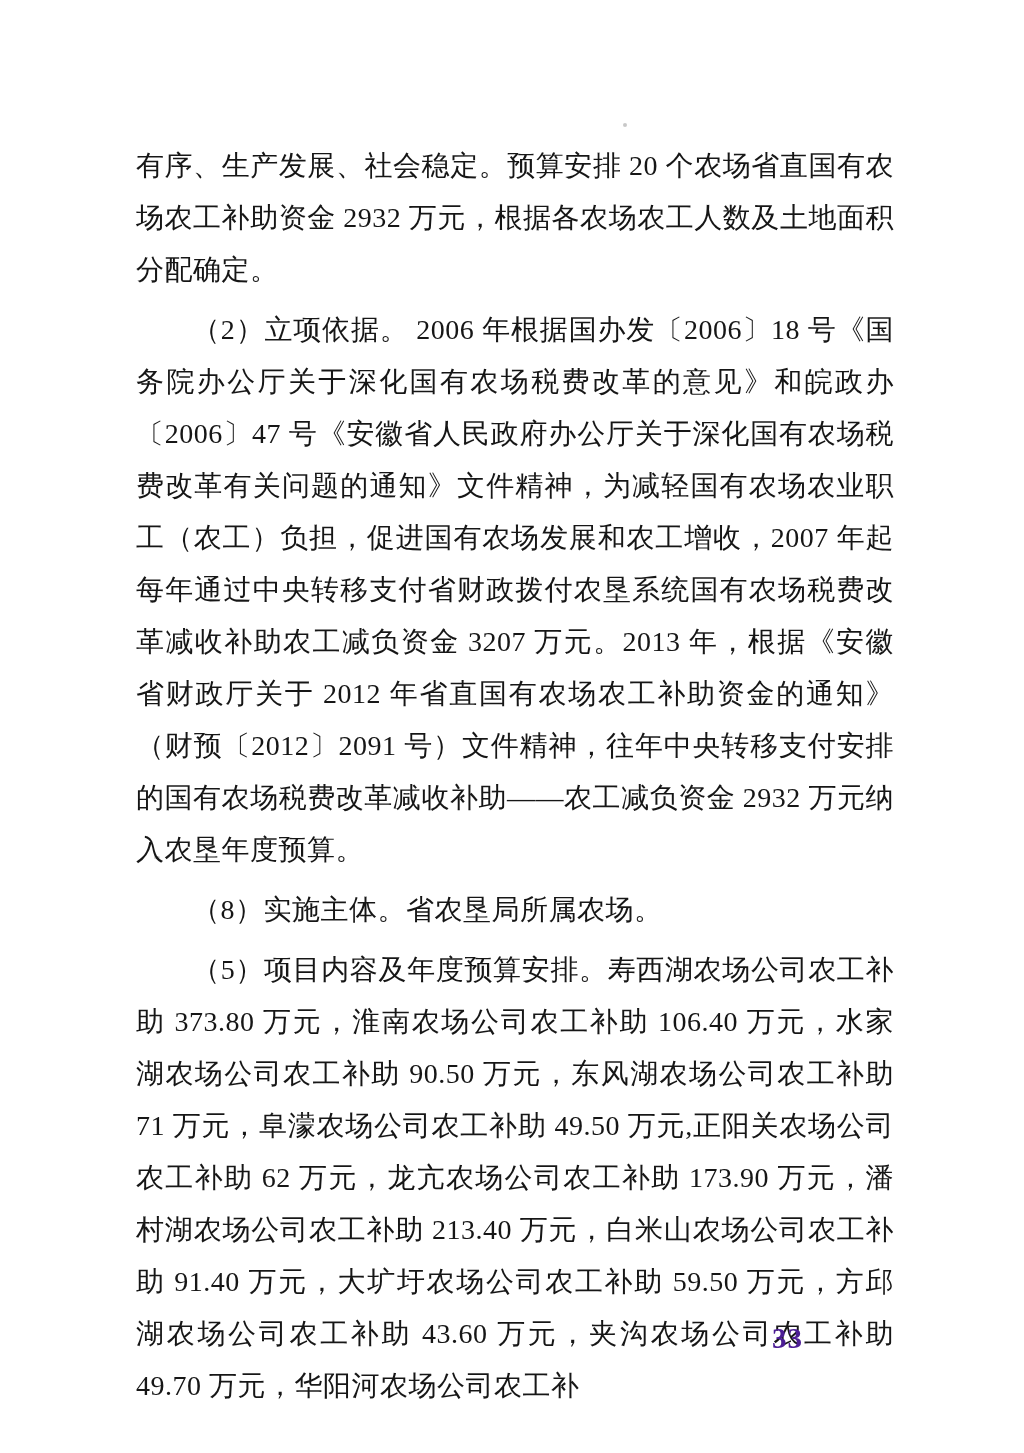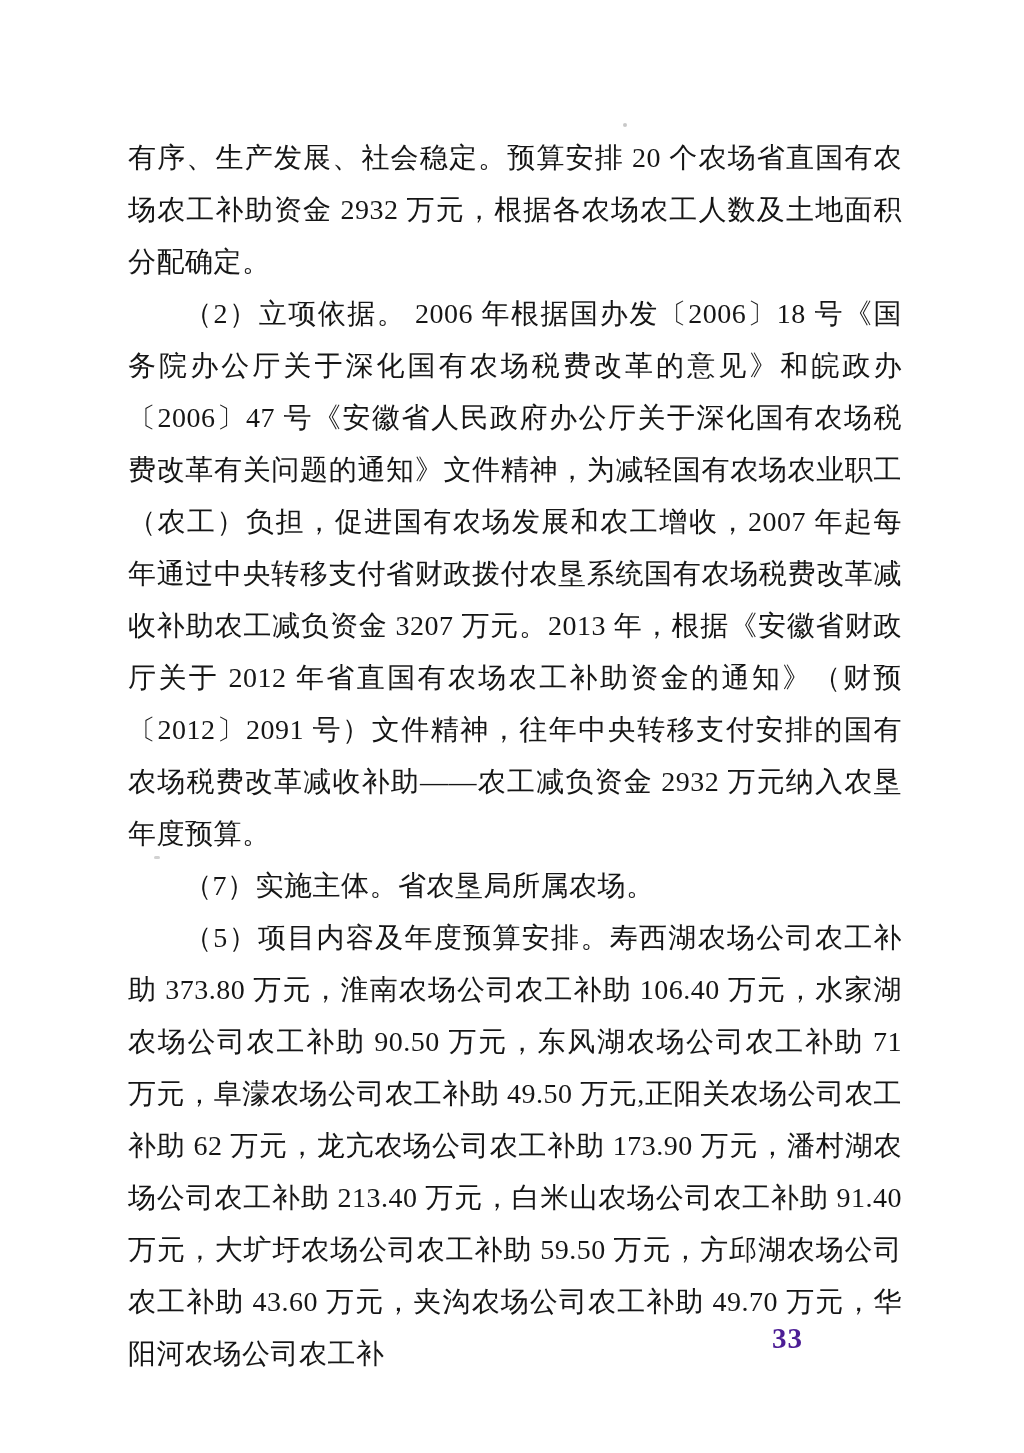--- a/index.html
+++ b/index.html
@@ -20,21 +20,21 @@
     left: 128px;
     top: 132px;
     width: 774px;
     color: #161616;
     font-size: 28px;
     line-height: 52px;
     text-align: justify;
     letter-spacing: 0.5px;
   }
   .para {
-    margin: 0;
+    margin: 8px;
     padding: 0;
   }
   .para.indented {
     text-indent: 2em;
   }
   .page-number {
     position: absolute;
     left: 772px;
     top: 1322px;
     color: #4c1d95;
@@ -54,19 +54,19 @@
 <body>
 
 <div class="page">
 
   <div class="speck s1"></div>
   <div class="speck s2"></div>
 
   <div class="content">
     <p class="para">有序、生产发展、社会稳定。预算安排 20 个农场省直国有农场农工补助资金 2932 万元，根据各农场农工人数及土地面积分配确定。</p>
     <p class="para indented">（2）立项依据。 2006 年根据国办发〔2006〕18 号《国务院办公厅关于深化国有农场税费改革的意见》和皖政办〔2006〕47 号《安徽省人民政府办公厅关于深化国有农场税费改革有关问题的通知》文件精神，为减轻国有农场农业职工（农工）负担，促进国有农场发展和农工增收，2007 年起每年通过中央转移支付省财政拨付农垦系统国有农场税费改革减收补助农工减负资金 3207 万元。2013 年，根据《安徽省财政厅关于 2012 年省直国有农场农工补助资金的通知》（财预〔2012〕2091 号）文件精神，往年中央转移支付安排的国有农场税费改革减收补助——农工减负资金 2932 万元纳入农垦年度预算。</p>
-    <p class="para indented">（7）实施主体。省农垦局所属农场。</p>
+    <p class="para indented">（8）实施主体。省农垦局所属农场。</p>
     <p class="para indented">（5）项目内容及年度预算安排。寿西湖农场公司农工补助 373.80 万元，淮南农场公司农工补助 106.40 万元，水家湖农场公司农工补助 90.50 万元，东风湖农场公司农工补助 71 万元，阜濛农场公司农工补助 49.50 万元,正阳关农场公司农工补助 62 万元，龙亢农场公司农工补助 173.90 万元，潘村湖农场公司农工补助 213.40 万元，白米山农场公司农工补助 91.40 万元，大圹圩农场公司农工补助 59.50 万元，方邱湖农场公司农工补助 43.60 万元，夹沟农场公司农工补助 49.70 万元，华阳河农场公司农工补</p>
   </div>
 
   <div class="page-number">33</div>
 
 </div>
 
 </body></html>

